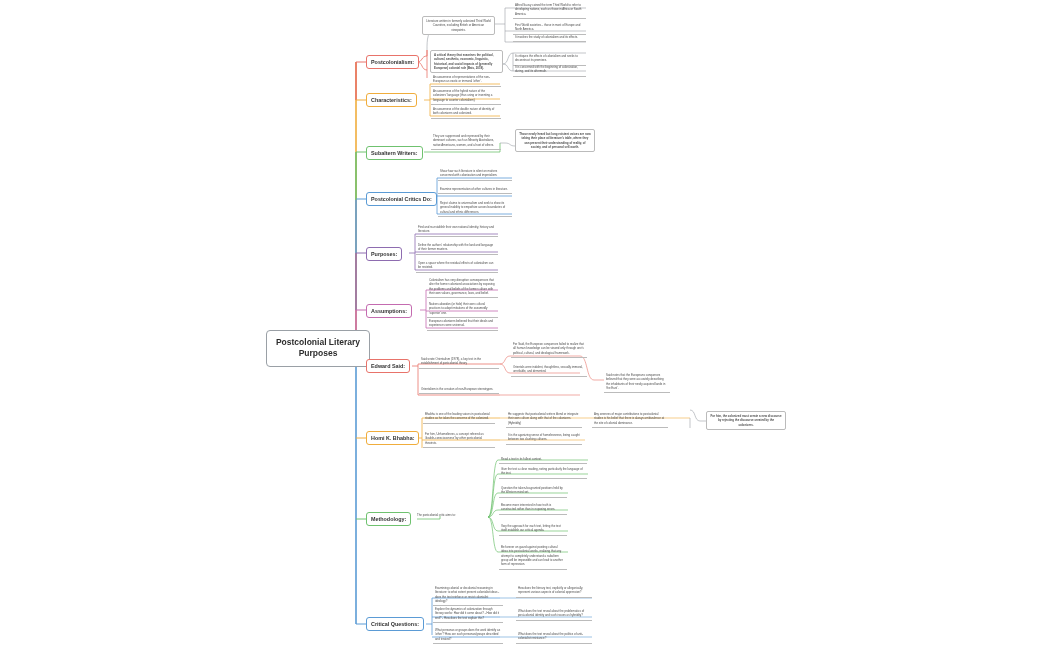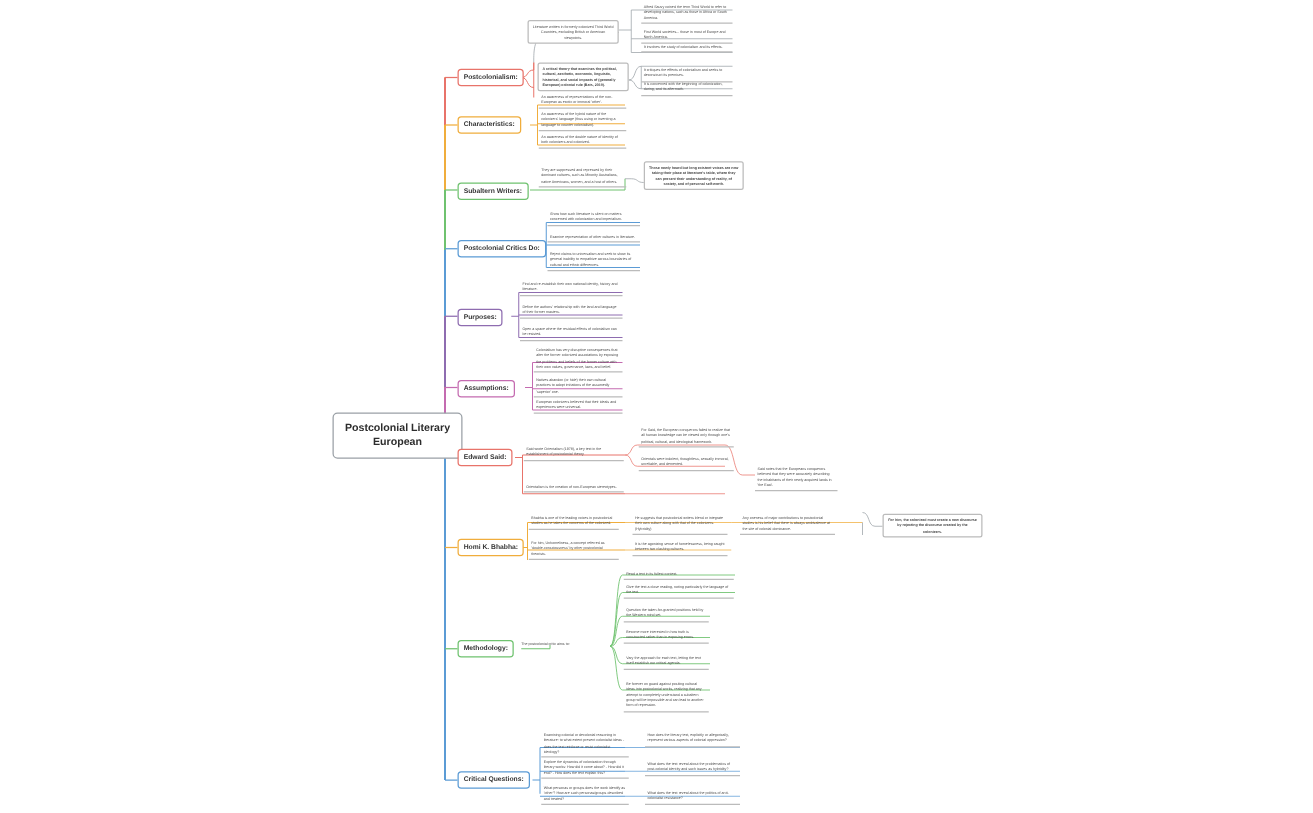--- a/index.html
+++ b/index.html
@@ -146,21 +146,21 @@
     <path d="M426 624 L432 624" stroke="#5b9bd5" stroke-width="0.8" fill="none"></path>
     <path d="M432 598 L432 635" stroke="#5b9bd5" stroke-width="0.8" fill="none"></path>
     <path d="M432 598 L500 598" stroke="#5b9bd5" stroke-width="0.8" fill="none"></path>
     <path d="M432 617 L500 617" stroke="#5b9bd5" stroke-width="0.8" fill="none"></path>
     <path d="M432 637 L500 637" stroke="#5b9bd5" stroke-width="0.8" fill="none"></path>
     <path d="M500 598 L592 598" stroke="#5b9bd5" stroke-width="0.6" fill="none"></path>
     <path d="M500 617 L592 617" stroke="#5b9bd5" stroke-width="0.6" fill="none"></path>
     <path d="M500 637 L592 637" stroke="#5b9bd5" stroke-width="0.6" fill="none"></path>
   </svg>
 
-  <div class="node root" style="left:266px;top:330px;">Postcolonial Literary European</div>
+  <div class="node root" style="left:266px;top:330px;">Postcolonial Literary Purposes</div>
 
   <div class="node branch c-red" style="left:366px;top:55px;">Postcolonialism:</div>
 
   <div class="node leaf boxed c-red b" style="left:430px;top:50px;width:73px;">A critical theory that examines the political, cultural, aesthetic, economic, linguistic, historical, and social impacts of (generally European) colonial rule (Bats, 2019).</div>
 
   <div class="node leaf under u-gray" style="left:513px;top:53px;width:73px;">It critiques the effects of colonialism and seeks to deconstruct its premises.</div>
   <div class="node leaf under u-gray" style="left:513px;top:64px;width:73px;">It is concerned with the beginning of colonization, during, and its aftermath.</div>
 
   <div class="node leaf boxed" style="left:422px;top:16px;width:73px;text-align:center;">Literature written in formerly colonized Third World Countries, excluding British or American viewpoints.</div>
   <div class="node leaf under u-gray" style="left:513px;top:2px;width:73px;">Alfred Sauvy coined the term Third World to refer to developing nations, such as those in Africa or South America.</div>

